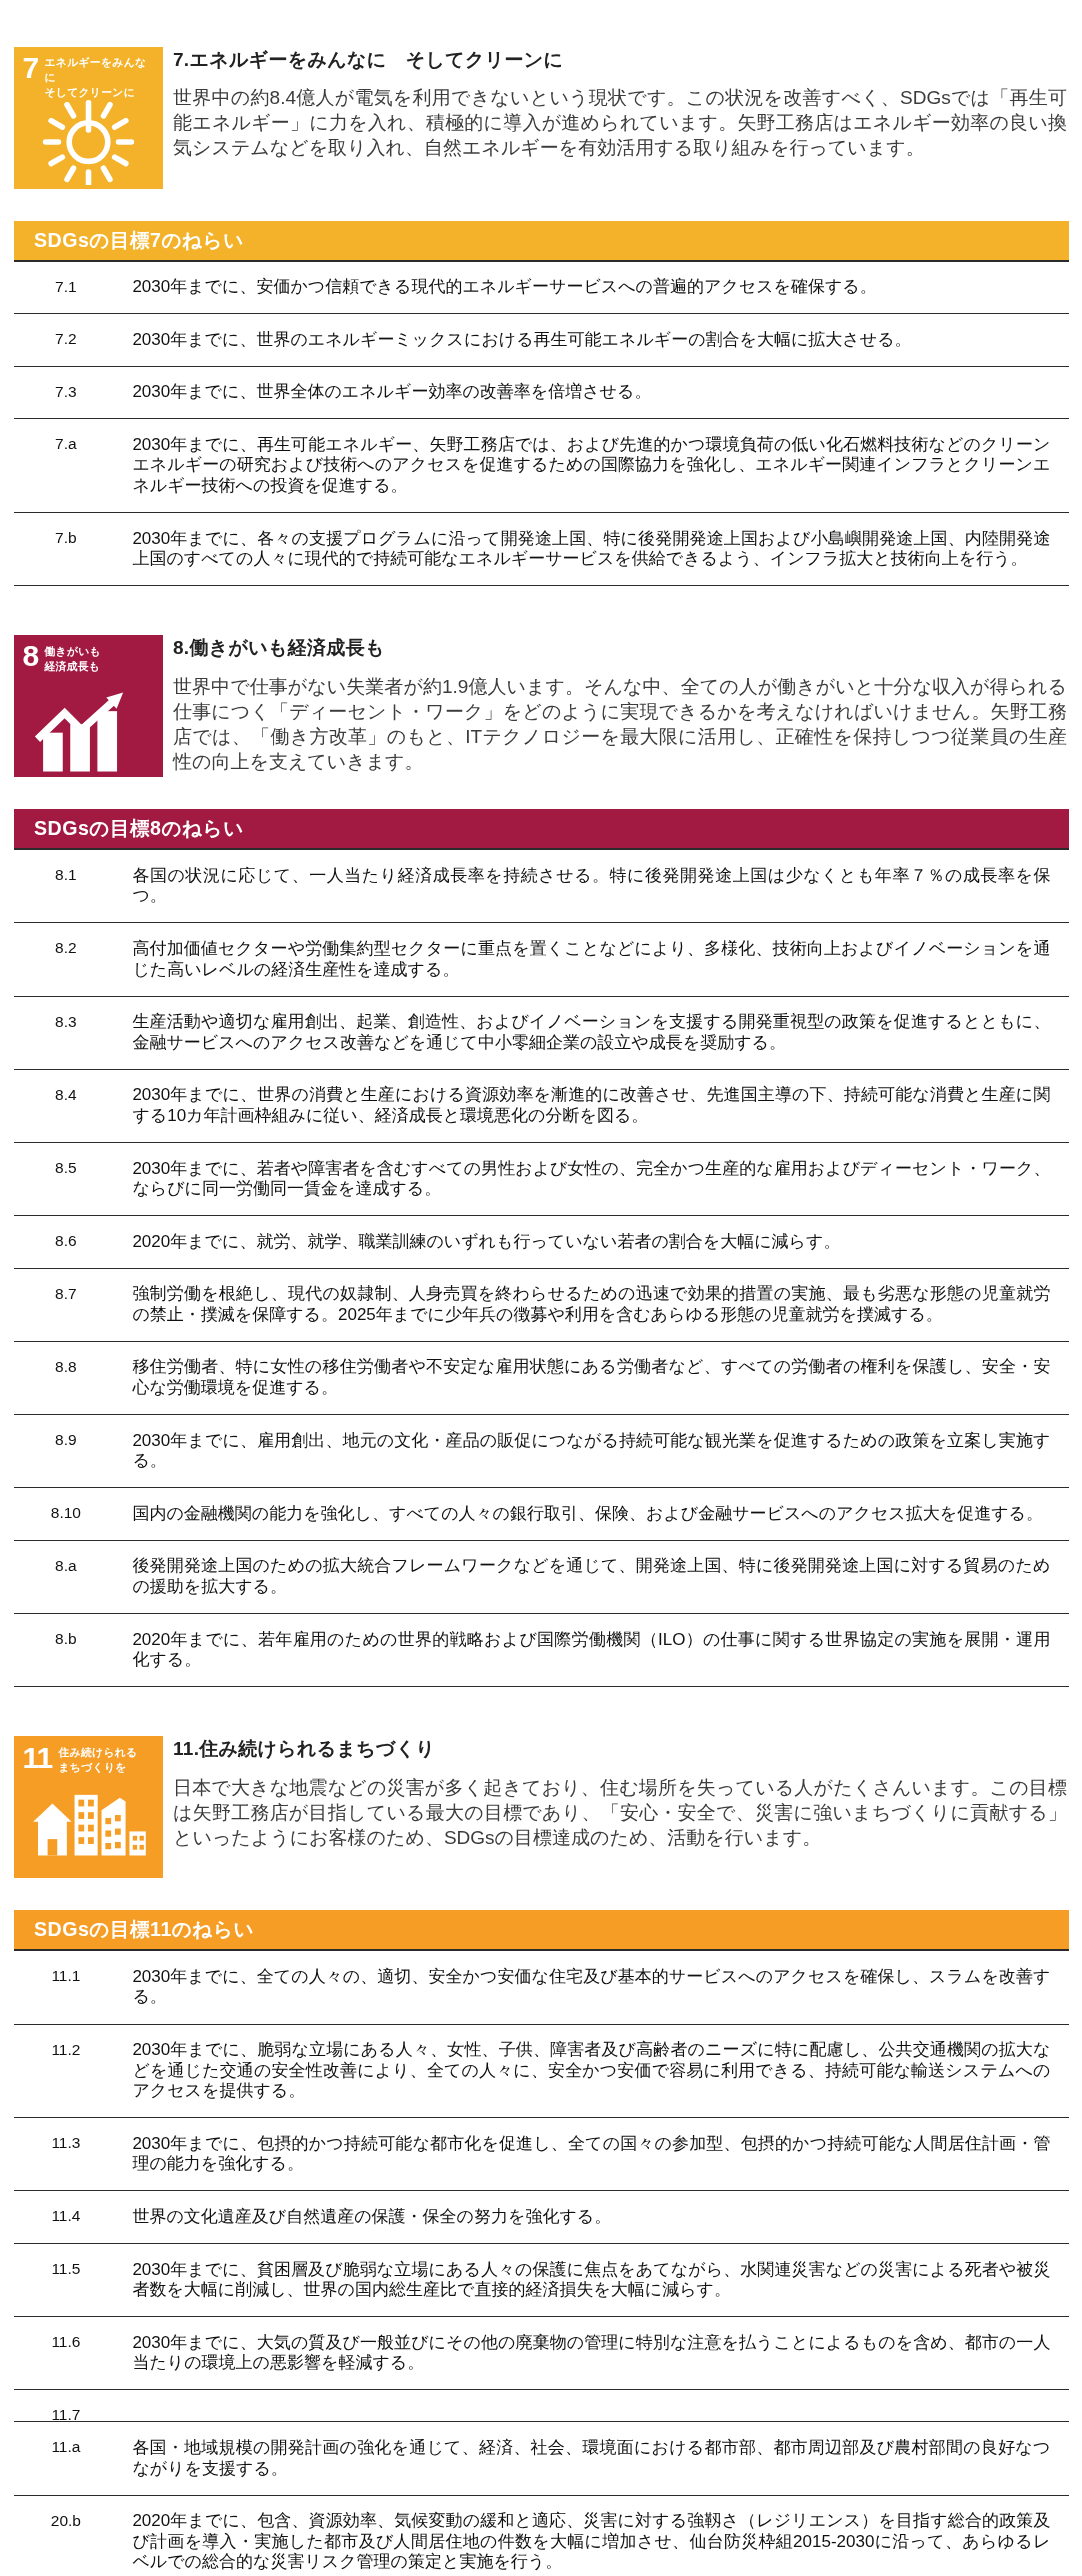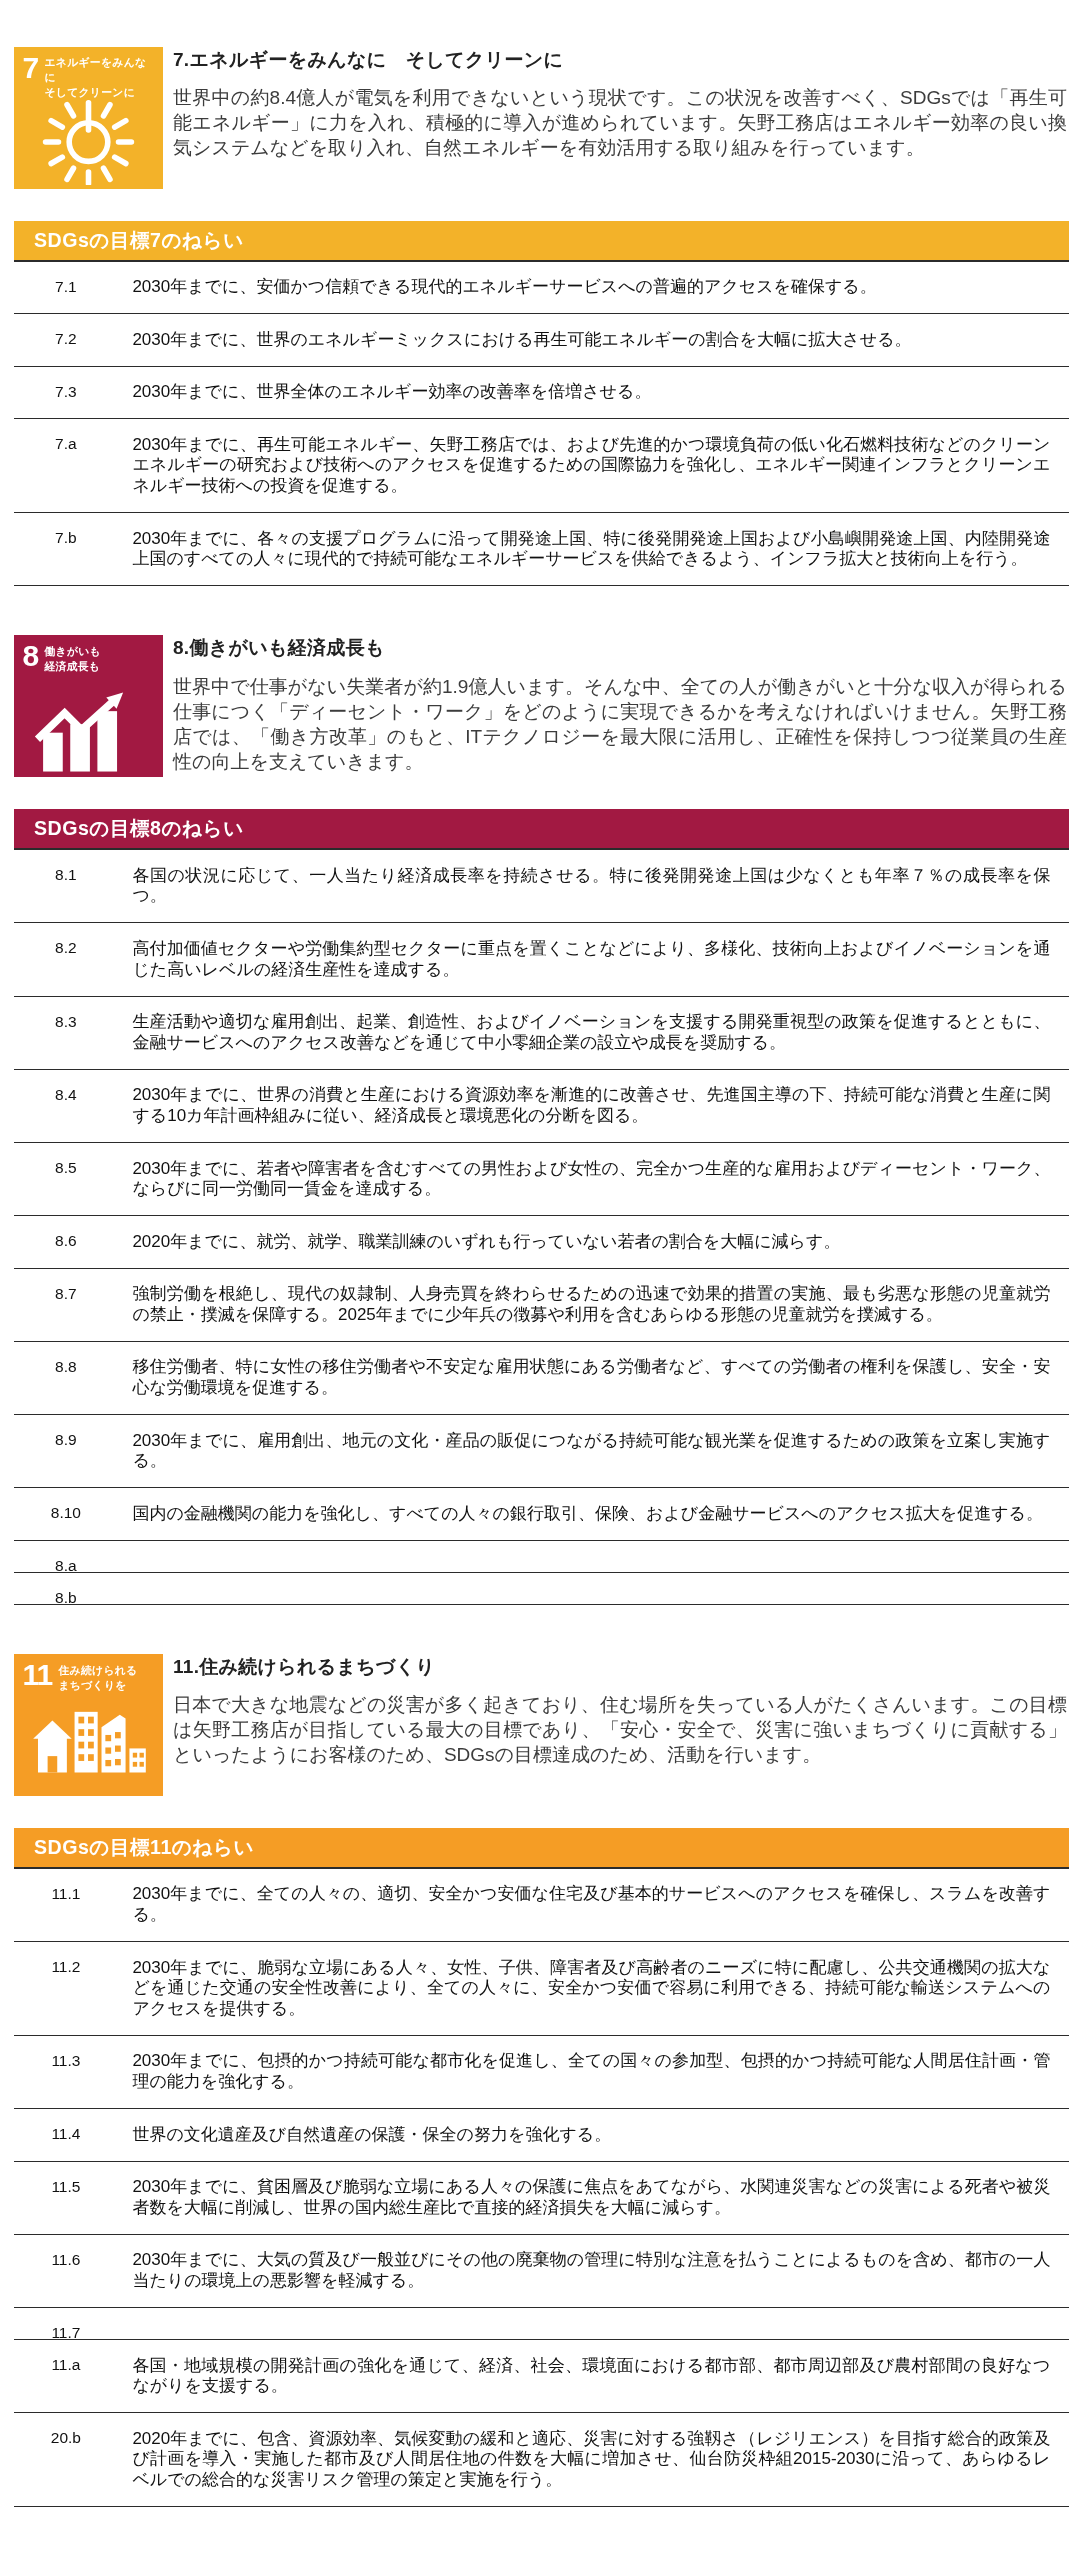--- a/index.html
+++ b/index.html
@@ -219,24 +219,26 @@
     <div class="row-text">2030年までに、雇用創出、地元の文化・産品の販促につながる持続可能な観光業を促進するための政策を立案し実施する。</div>
   </div>
 
   <div class="row">
     <div class="row-num">8.10</div>
     <div class="row-text">国内の金融機関の能力を強化し、すべての人々の銀行取引、保険、および金融サービスへのアクセス拡大を促進する。</div>
   </div>
 
   <div class="row">
     <div class="row-num">8.a</div>
+    <div class="row-text">後発開発途上国のための拡大統合フレームワークなどを通じて、開発途上国、特に後発開発途上国に対する貿易のための援助を拡大する。</div>
   </div>
 
   <div class="row">
     <div class="row-num">8.b</div>
+    <div class="row-text">2020年までに、若年雇用のための世界的戦略および国際労働機関（ILO）の仕事に関する世界協定の実施を展開・運用化する。</div>
   </div>
 </div>
   </section>
 
   <section class="section" style="--c: #F59D25;">
     <div class="sec-header">
       <div class="sdg-icon">
         <div class="icon-top">
           <span class="icon-num">11</span>
           <span class="icon-label">

